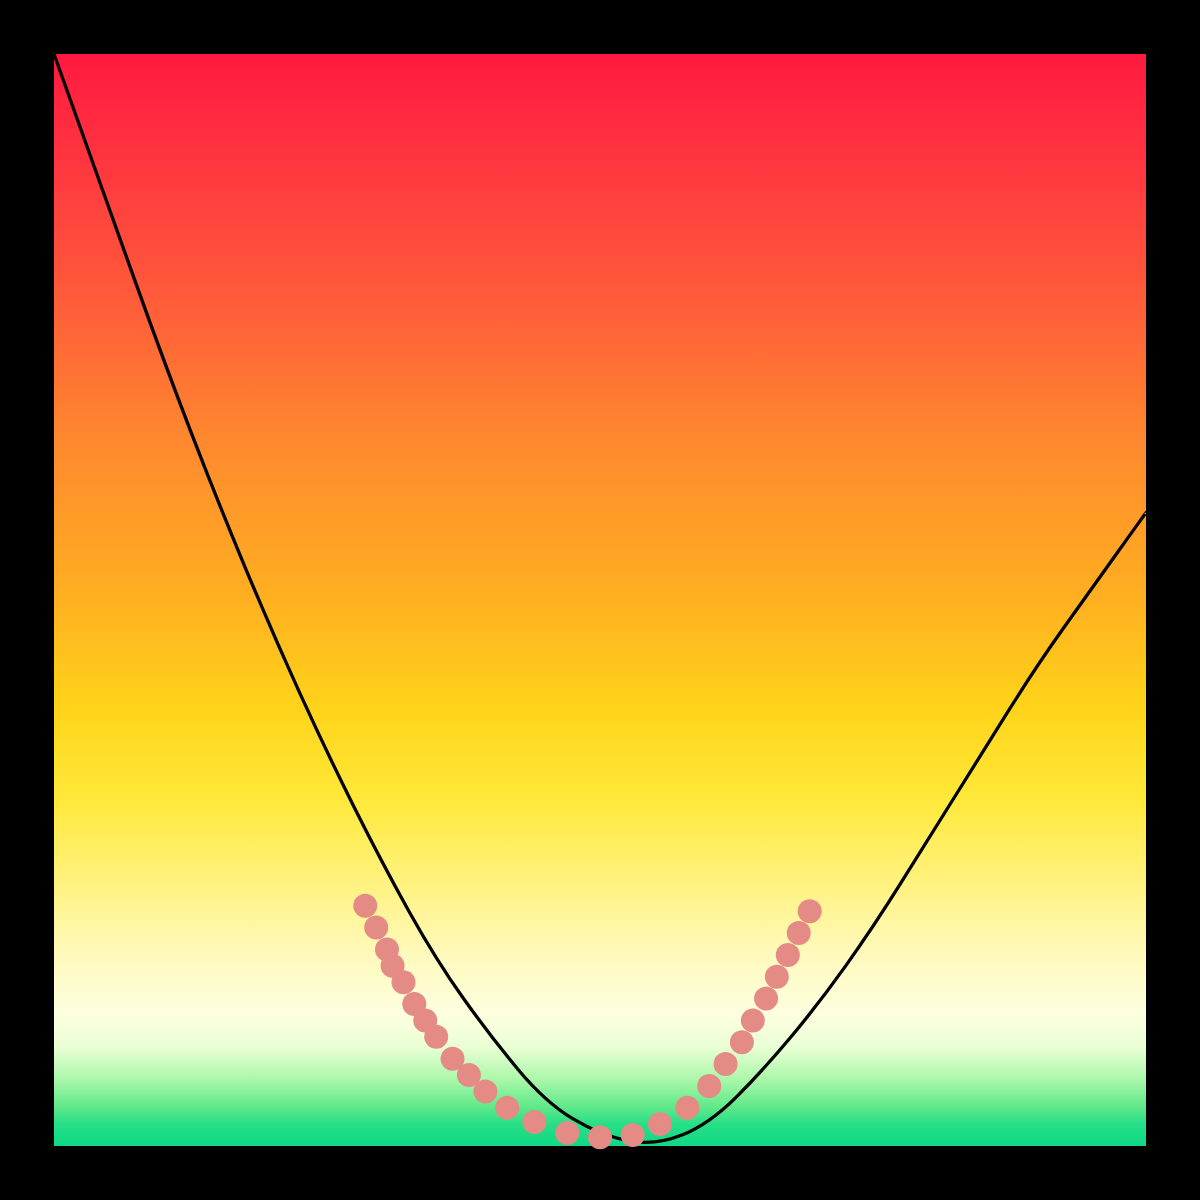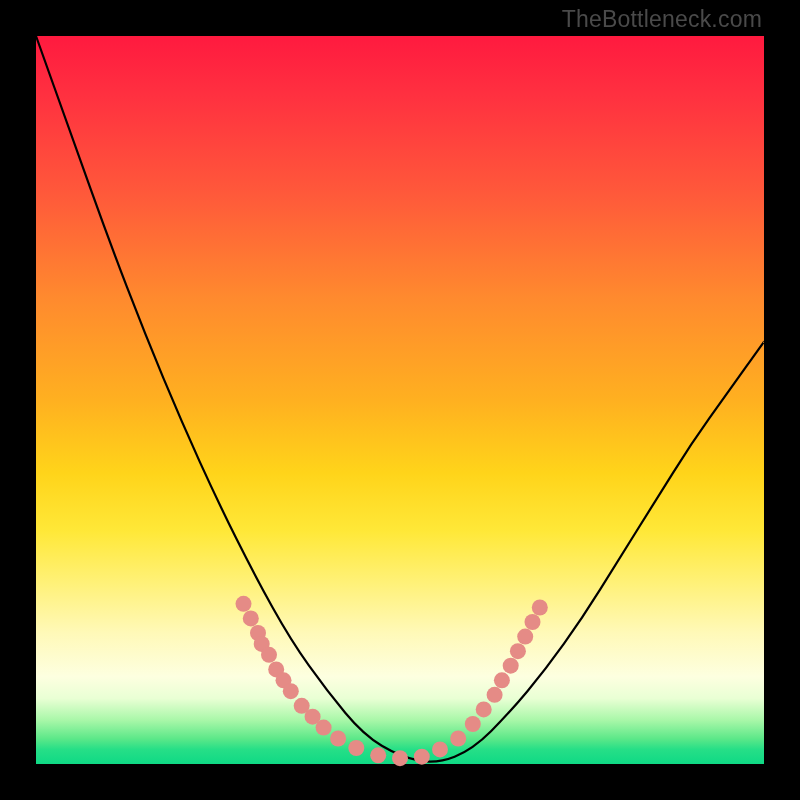--- a/index.html
+++ b/index.html
@@ -59,21 +59,20 @@
     width: 728px;
     height: 728px;
     overflow: visible;
   }
 </style>
 </head>
 <body>
 
 <div class="container">
 
-  <div class="watermark">TheBottleneck.com</div>
 
   <div class="plot-area">
     <svg class="curve" viewBox="0 0 728 728">
       <path id="curve-path" fill="none" stroke="#000" stroke-width="2.2" d="M 0.0 0.0 Q 0.0 0.0 18.2 51.0 Q 36.4 101.9 54.6 152.9 Q 72.8 203.8 91.0 251.2 Q 109.2 298.5 127.4 342.2 Q 145.6 385.8 163.8 425.9 Q 182.0 465.9 200.2 502.3 Q 218.4 538.7 236.6 571.5 Q 254.8 604.2 273.0 629.7 Q 291.2 655.2 309.4 677.0 Q 327.6 698.9 345.8 709.8 Q 364.0 720.7 382.2 724.4 Q 400.4 728.0 418.6 720.7 Q 436.8 713.4 455.0 695.2 Q 473.2 677.0 491.4 655.2 Q 509.6 633.4 527.8 607.9 Q 546.0 582.4 564.2 553.3 Q 582.4 524.2 600.6 495.0 Q 618.8 465.9 637.0 436.8 Q 655.2 407.7 673.4 382.2 Q 691.6 356.7 709.8 331.2 T 728.0 305.8"></path>
       <g id="markers">
           <circle cx="207.5" cy="567.8" r="8" fill="#e58b86"></circle>
           <circle cx="214.8" cy="582.4" r="8" fill="#e58b86"></circle>
           <circle cx="222.0" cy="597.0" r="8" fill="#e58b86"></circle>
           <circle cx="225.7" cy="607.9" r="8" fill="#e58b86"></circle>
           <circle cx="233.0" cy="618.8" r="8" fill="#e58b86"></circle>

